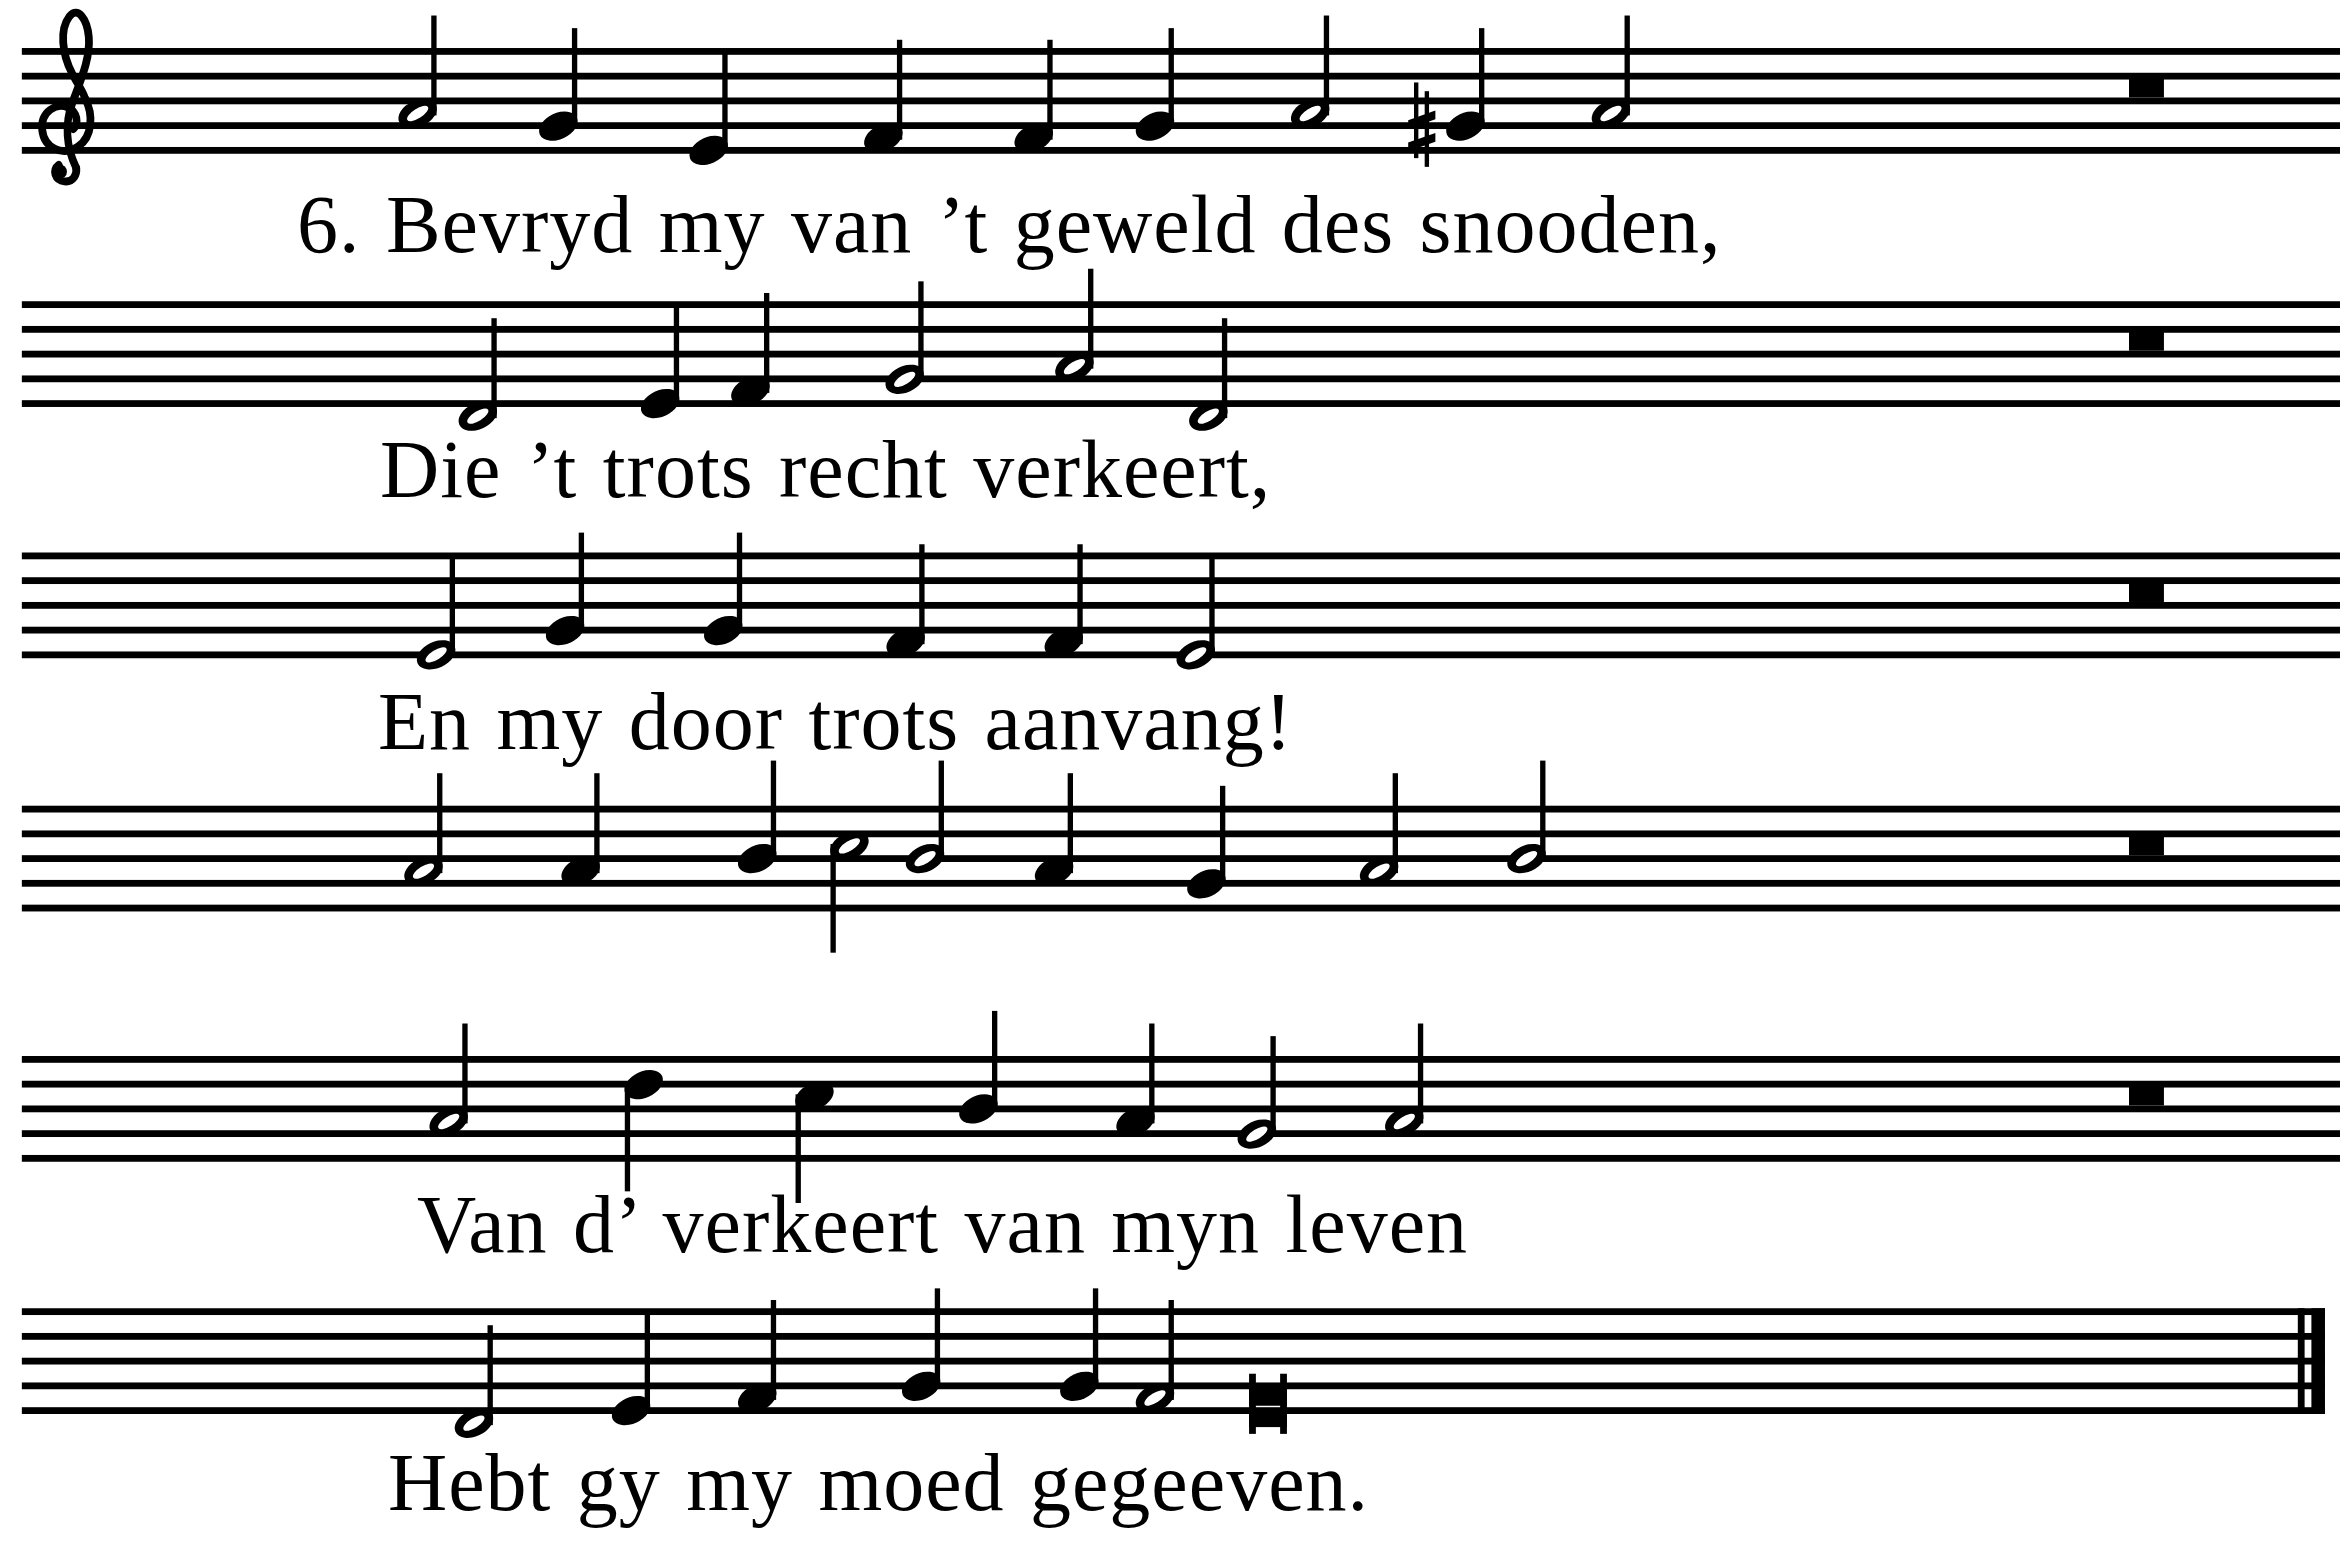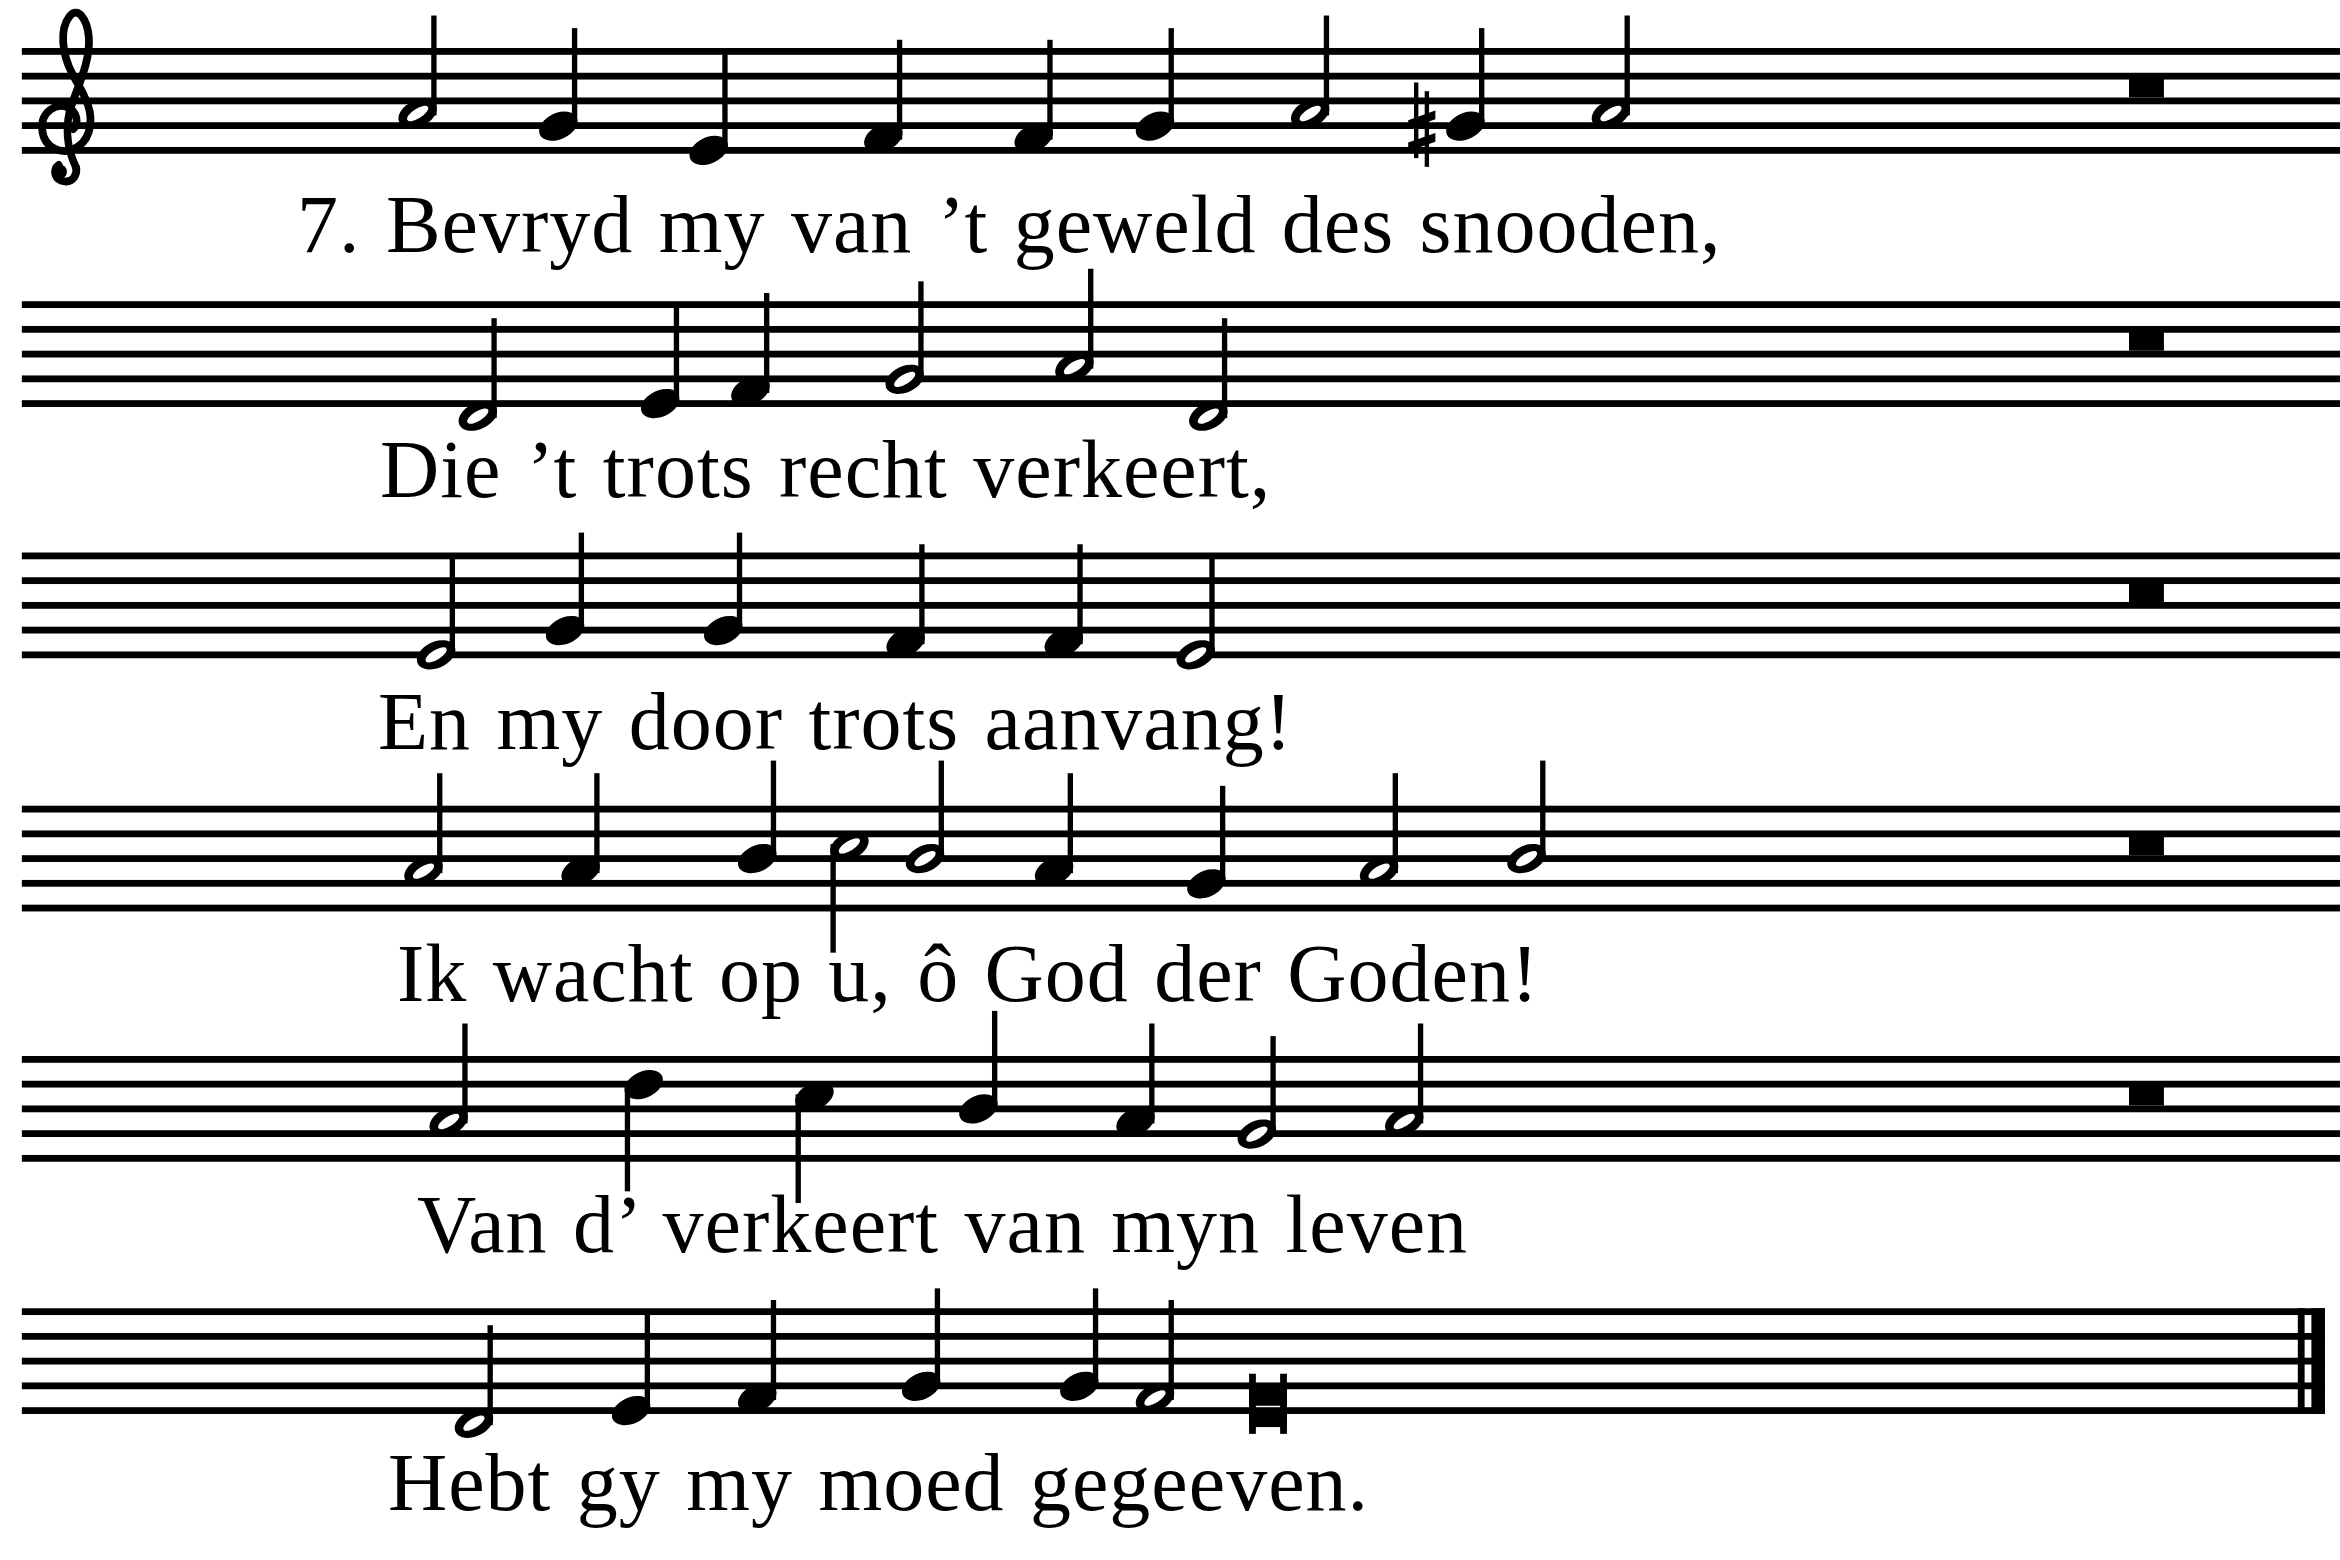--- a/index.html
+++ b/index.html
@@ -279,20 +279,19 @@
           <rect x="-19" y="-40" width="7" height="62"></rect>
           <rect x="13" y="-40" width="7" height="62"></rect>
           <rect x="-19" y="-25" width="39" height="18"></rect>
           <rect x="-19" y="0" width="39" height="15"></rect>
         </g>
         <rect x="2368" y="1348.5" width="7" height="109" fill="#000000"></rect>
         <rect x="2382" y="1348.5" width="14" height="109" fill="#000000"></rect>
       </g>
     </svg>
 
-  <div class="lyric" style="left: 297px; top: 184px;">7. Bevryd my van ’t geweld des snooden,</div>
+  <div class="lyric" style="left: 297px; top: 184px;">6. Bevryd my van ’t geweld des snooden,</div>
   <div class="lyric" style="left: 380px; top: 429px;">Die ’t trots recht verkeert,</div>
   <div class="lyric" style="left: 378px; top: 681px;">En my door trots aanvang!</div>
-  <div class="lyric" style="left: 397px; top: 933px;">Ik wacht op u, ô God der Goden!</div>
   <div class="lyric" style="left: 417px; top: 1184px;">Van d’ verkeert van myn leven</div>
   <div class="lyric" style="left: 388px; top: 1442px;">Hebt gy my moed gegeeven.</div>
 </div>
 
 
 </body></html>

